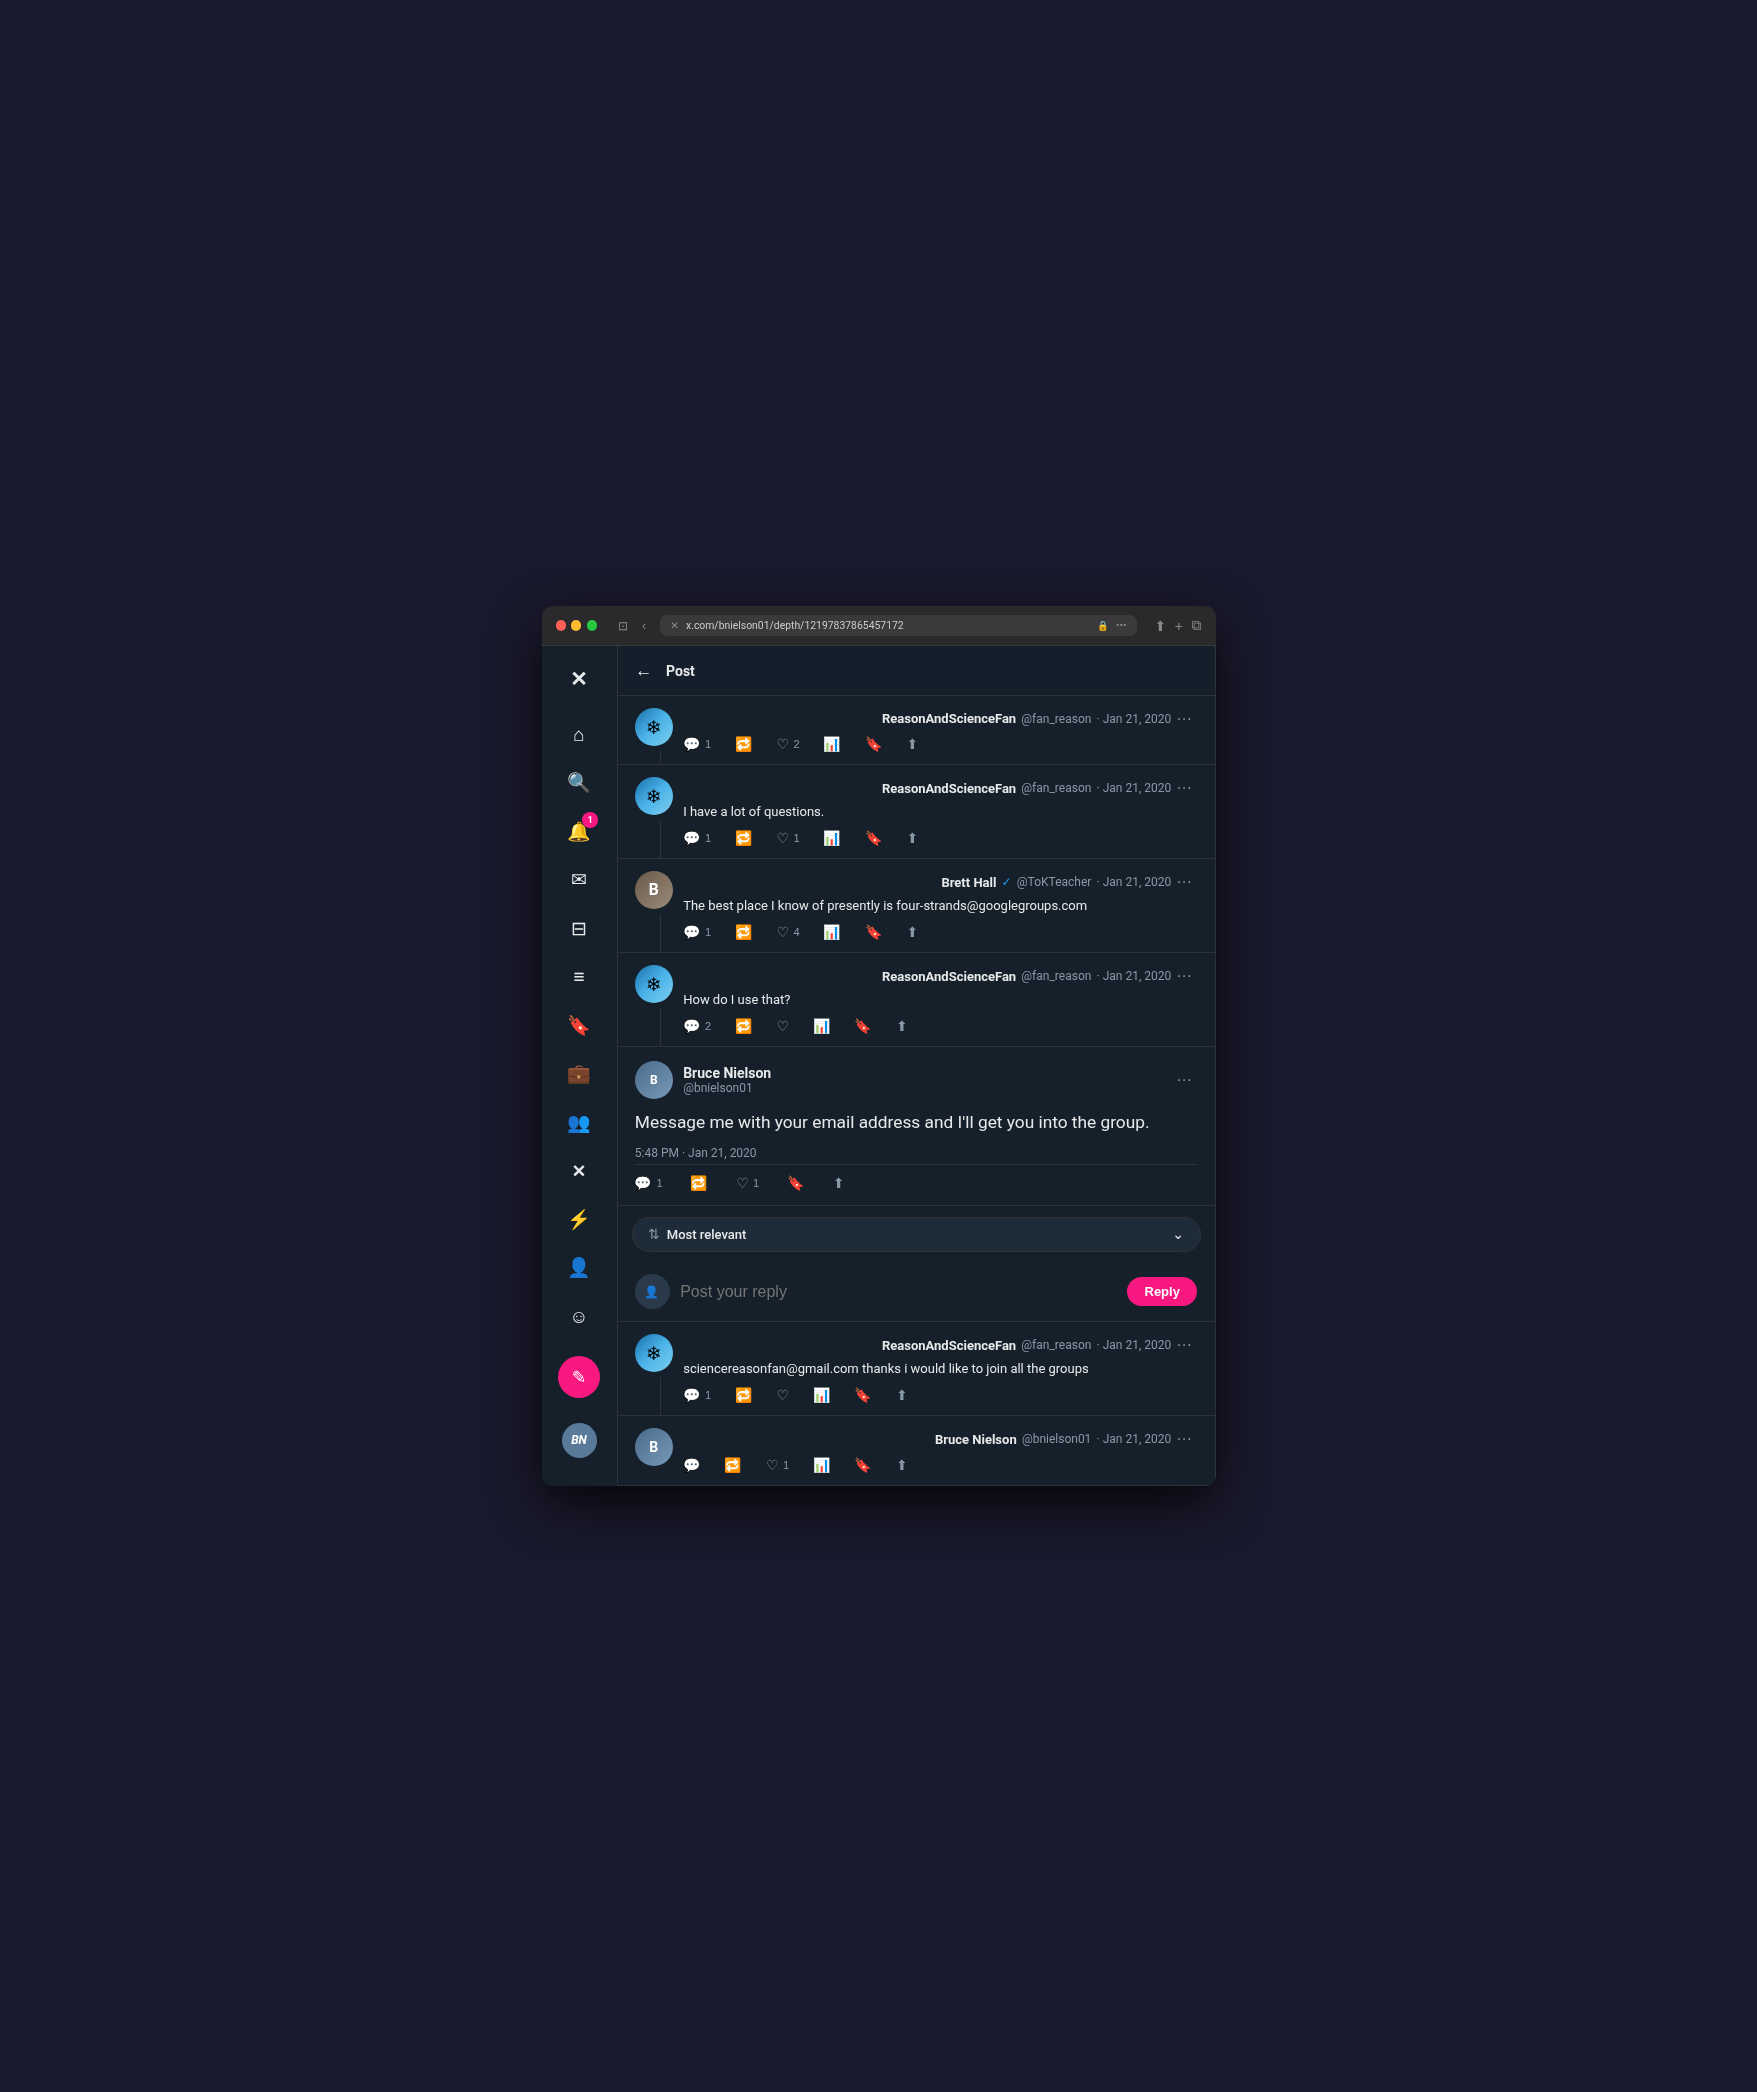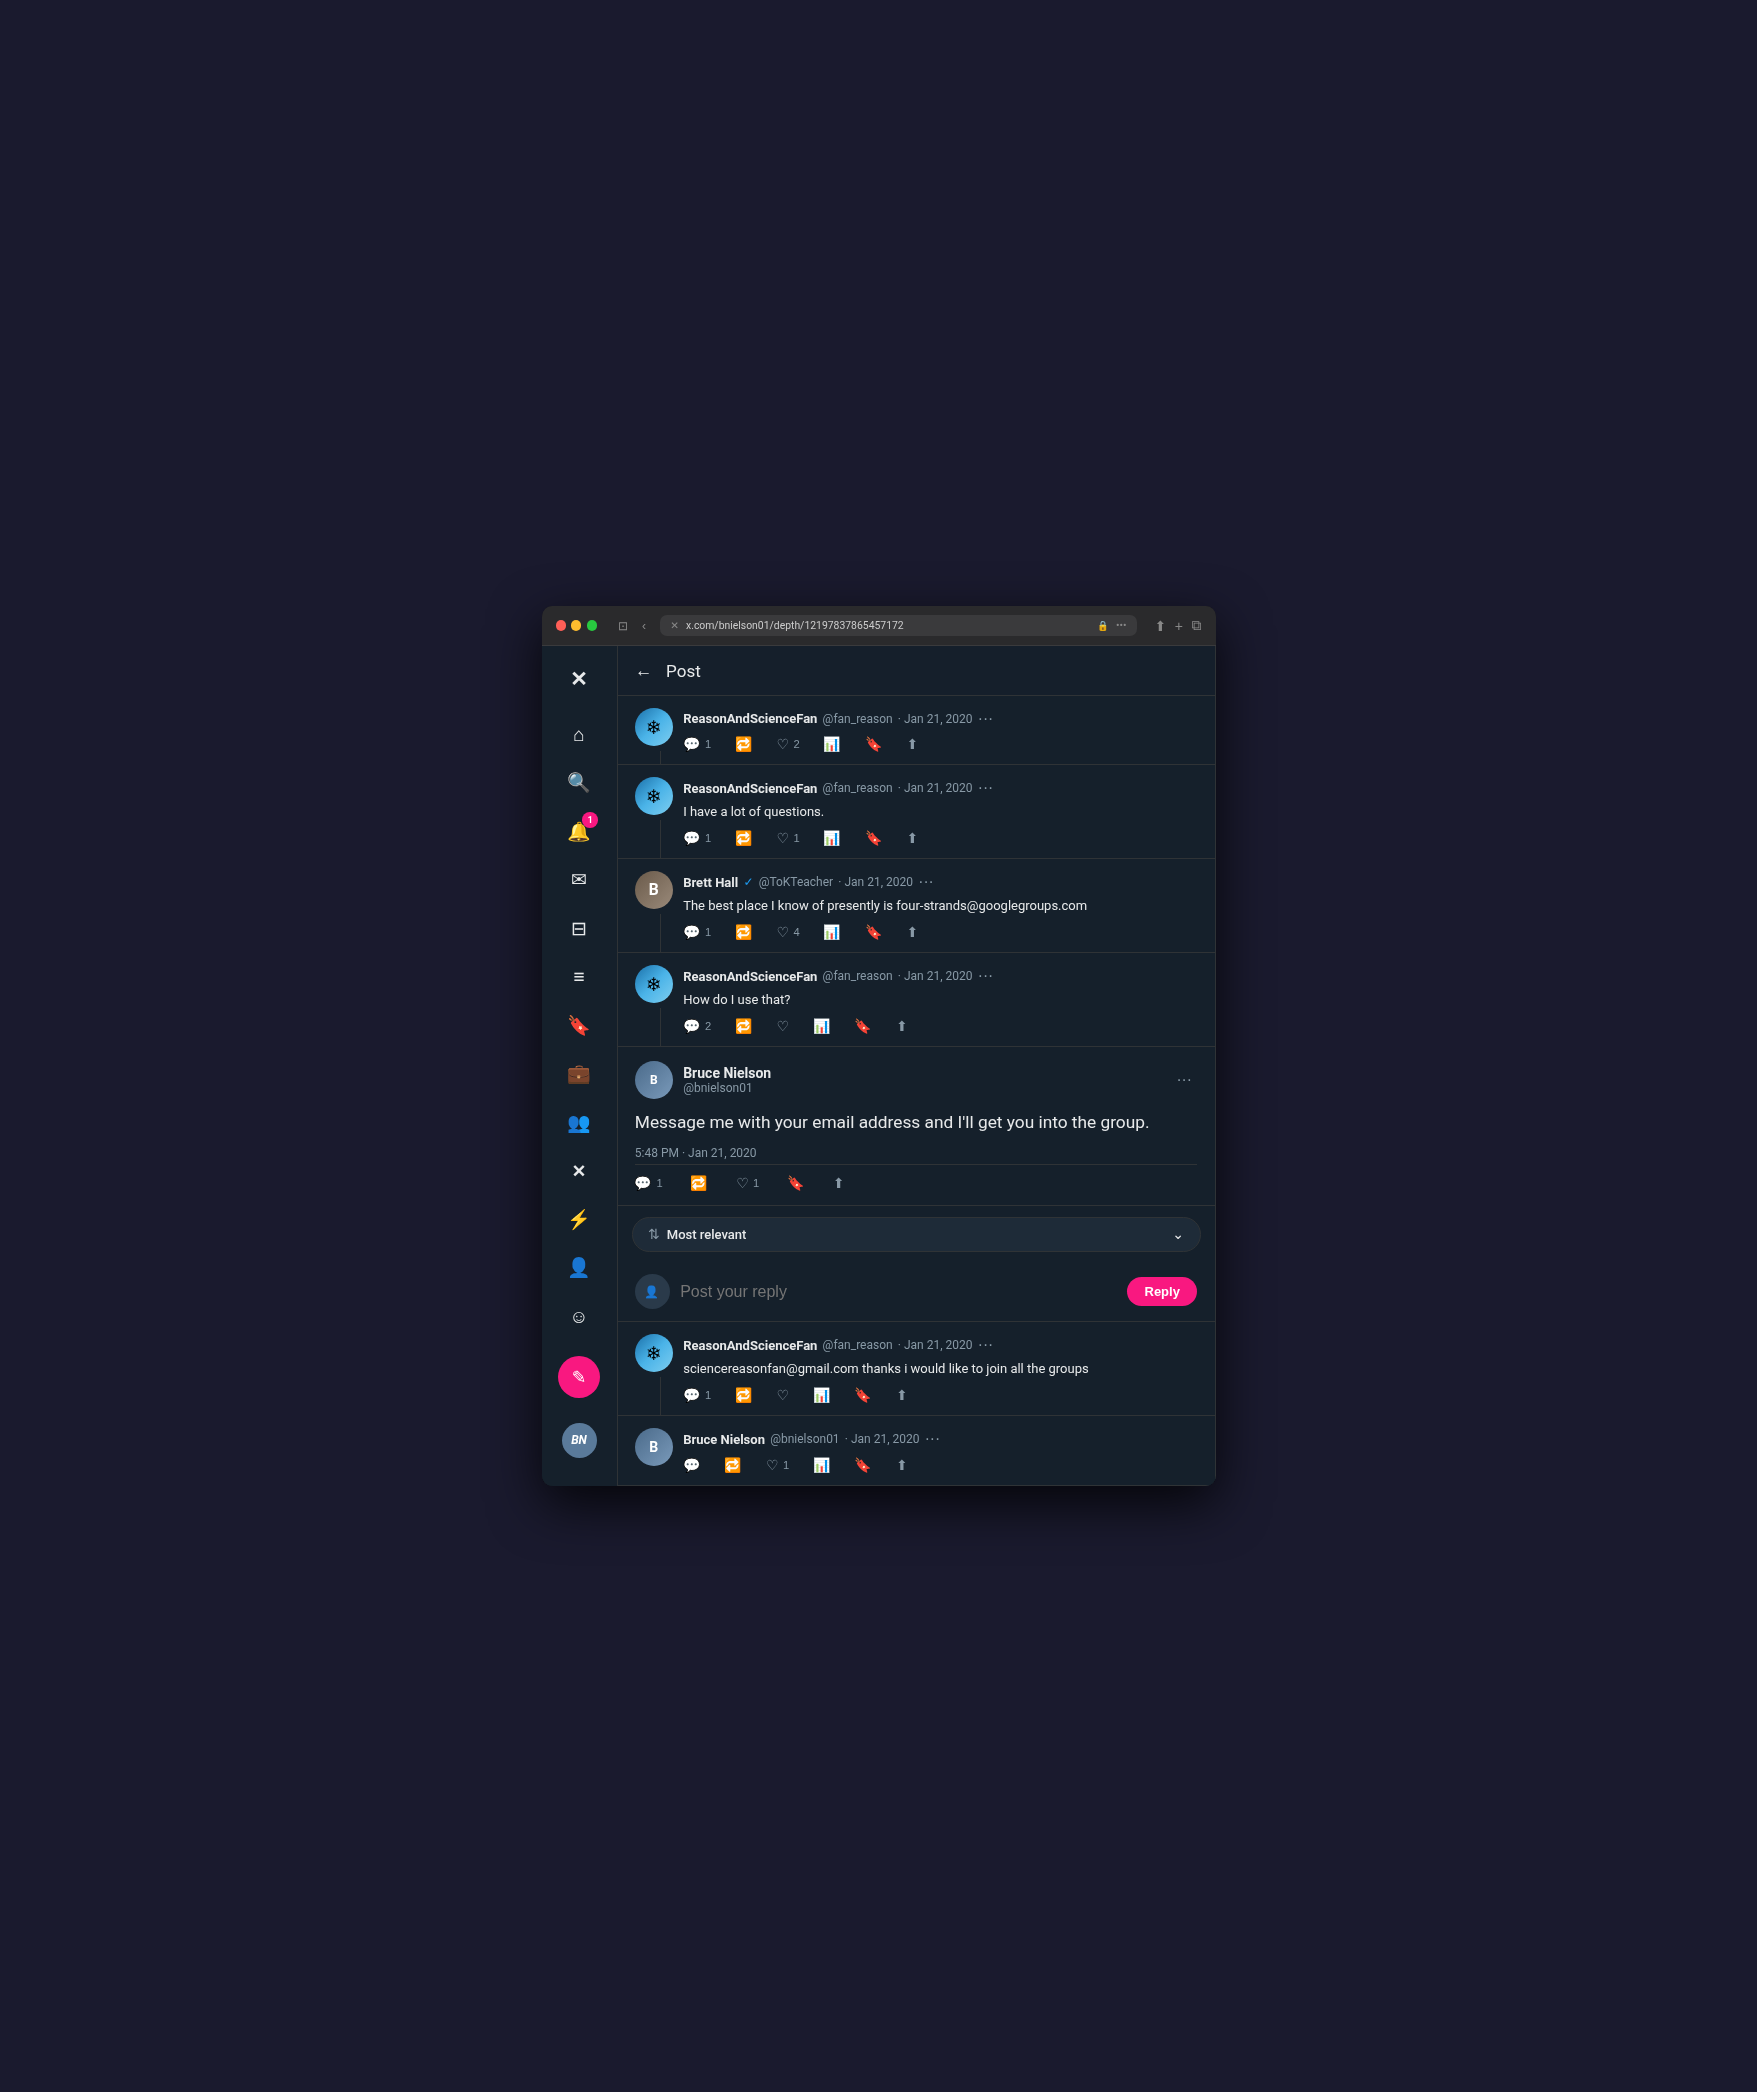--- a/index.html
+++ b/index.html
@@ -160,22 +160,22 @@
       z-index: 10;
     }
     .back-btn {
       color: #e7e9ea;
       font-size: 17.3px;
       cursor: pointer;
       background: none;
       border: none;
     }
     .post-title {
-      font-size: 17px;
-      font-weight: 400;
+      font-size: 14px;
+      font-weight: 700;
       color: #e7e9ea;
     }
     .tweet-thread {
       padding: 0;
     }
     .tweet-item {
       padding: 12px 17.3px;
       border-bottom: 0.9px solid #2f3336;
       position: relative;
     }
@@ -189,21 +189,21 @@
       background: #2f3336;
     }
     .tweet-row {
       display: flex;
       gap: 10.4px;
     }
     .tweet-body { flex: 1; }
     .tweet-meta {
       display: flex;
       align-items: center;
-      justify-content: flex-start;
+      justify-content: flex-end;
       margin-bottom: 3.5px;
     }
     .tweet-meta-left {
       display: flex;
       align-items: center;
       gap: 5.2px;
       flex-wrap: wrap;
     }
     .tweet-name {
       font-weight: 700;

